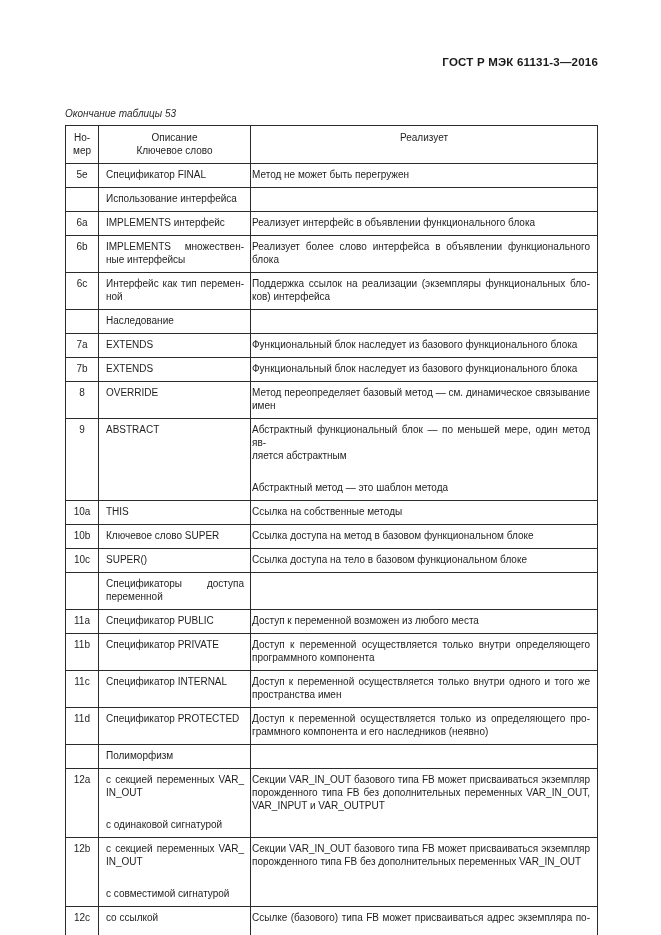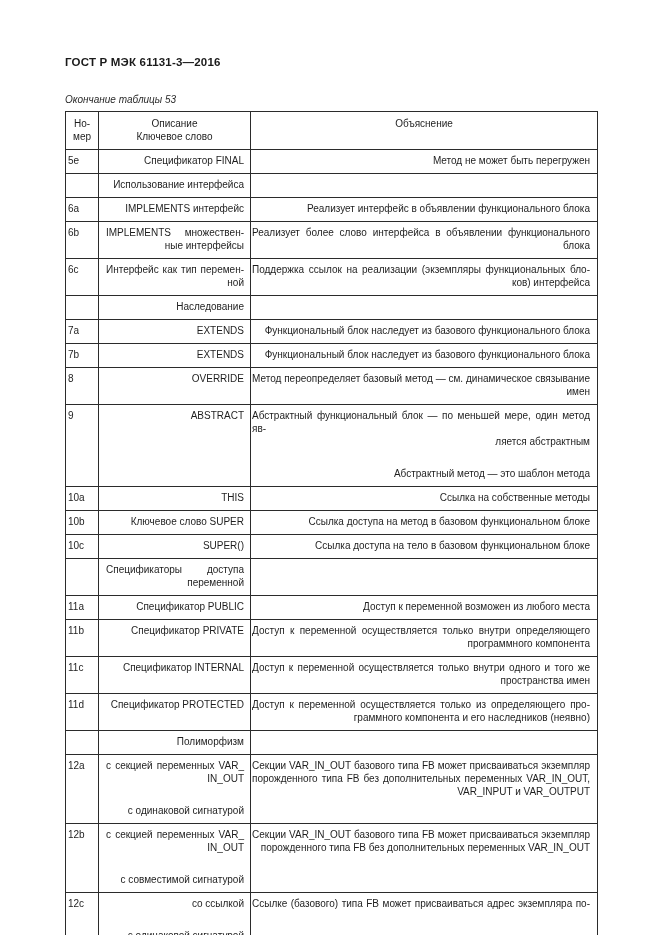--- a/index.html
+++ b/index.html
@@ -18,23 +18,24 @@
   .page {
     position: relative;
     width: 533px;
     padding: 56px 0 0 65px;
   }
   .doc-title {
     font-size: 11.5px;
     font-weight: bold;
     letter-spacing: 0.2px;
     color: #1a1a1a;
+    text-align: right;
   }
   .caption {
-    margin-top: 26px;
+    margin-top: 40px;
     font-size: 10px;
     font-style: italic;
     color: #2a2a2a;
   }
   table.spec {
     margin-top: 6px;
     width: 533px;
     border-collapse: collapse;
     table-layout: fixed;
   }
@@ -49,27 +50,28 @@
     font-weight: normal;
     text-align: center;
     font-size: 9.5px;
     line-height: 12px;
     padding: 5px 3px 6px 3px;
     white-space: pre-line;
     color: #2a2a2a;
     border-bottom: 3px double #2b2b2b;
   }
   td.c1 {
+    text-align: center;
     padding: 4px 2px 6px 2px;
   }
   td.c2 { padding: 4px 6px 6px 7px; }
   td.c3 { padding: 4px 7px 6px 1px; }
   td.c2.sec .line { font-weight: normal; }
   .para + .para { margin-top: 19px; }
-  .line { text-align: right; }
+  .line { text-align: left; }
   .line.just {
     text-align: justify;
     text-align-last: justify;
     -moz-text-align-last: justify;
   }
 </style>
 </head>
 <body>
 
 <div class="page">
@@ -81,21 +83,21 @@
       <col style="width:33px">
       <col style="width:152px">
       <col>
     </colgroup>
     <thead>
       <tr>
         <th>Но-
 мер</th>
         <th>Описание
 Ключевое слово</th>
-        <th>Объяснение</th>
+        <th>Реализует</th>
       </tr>
     </thead>
     <tbody id="tbody">
         <tr>
           <td class="c1">5e</td>
           <td class="c2">
             <div class="para">
               <div class="line">Спецификатор FINAL</div>
             </div>
           </td>

